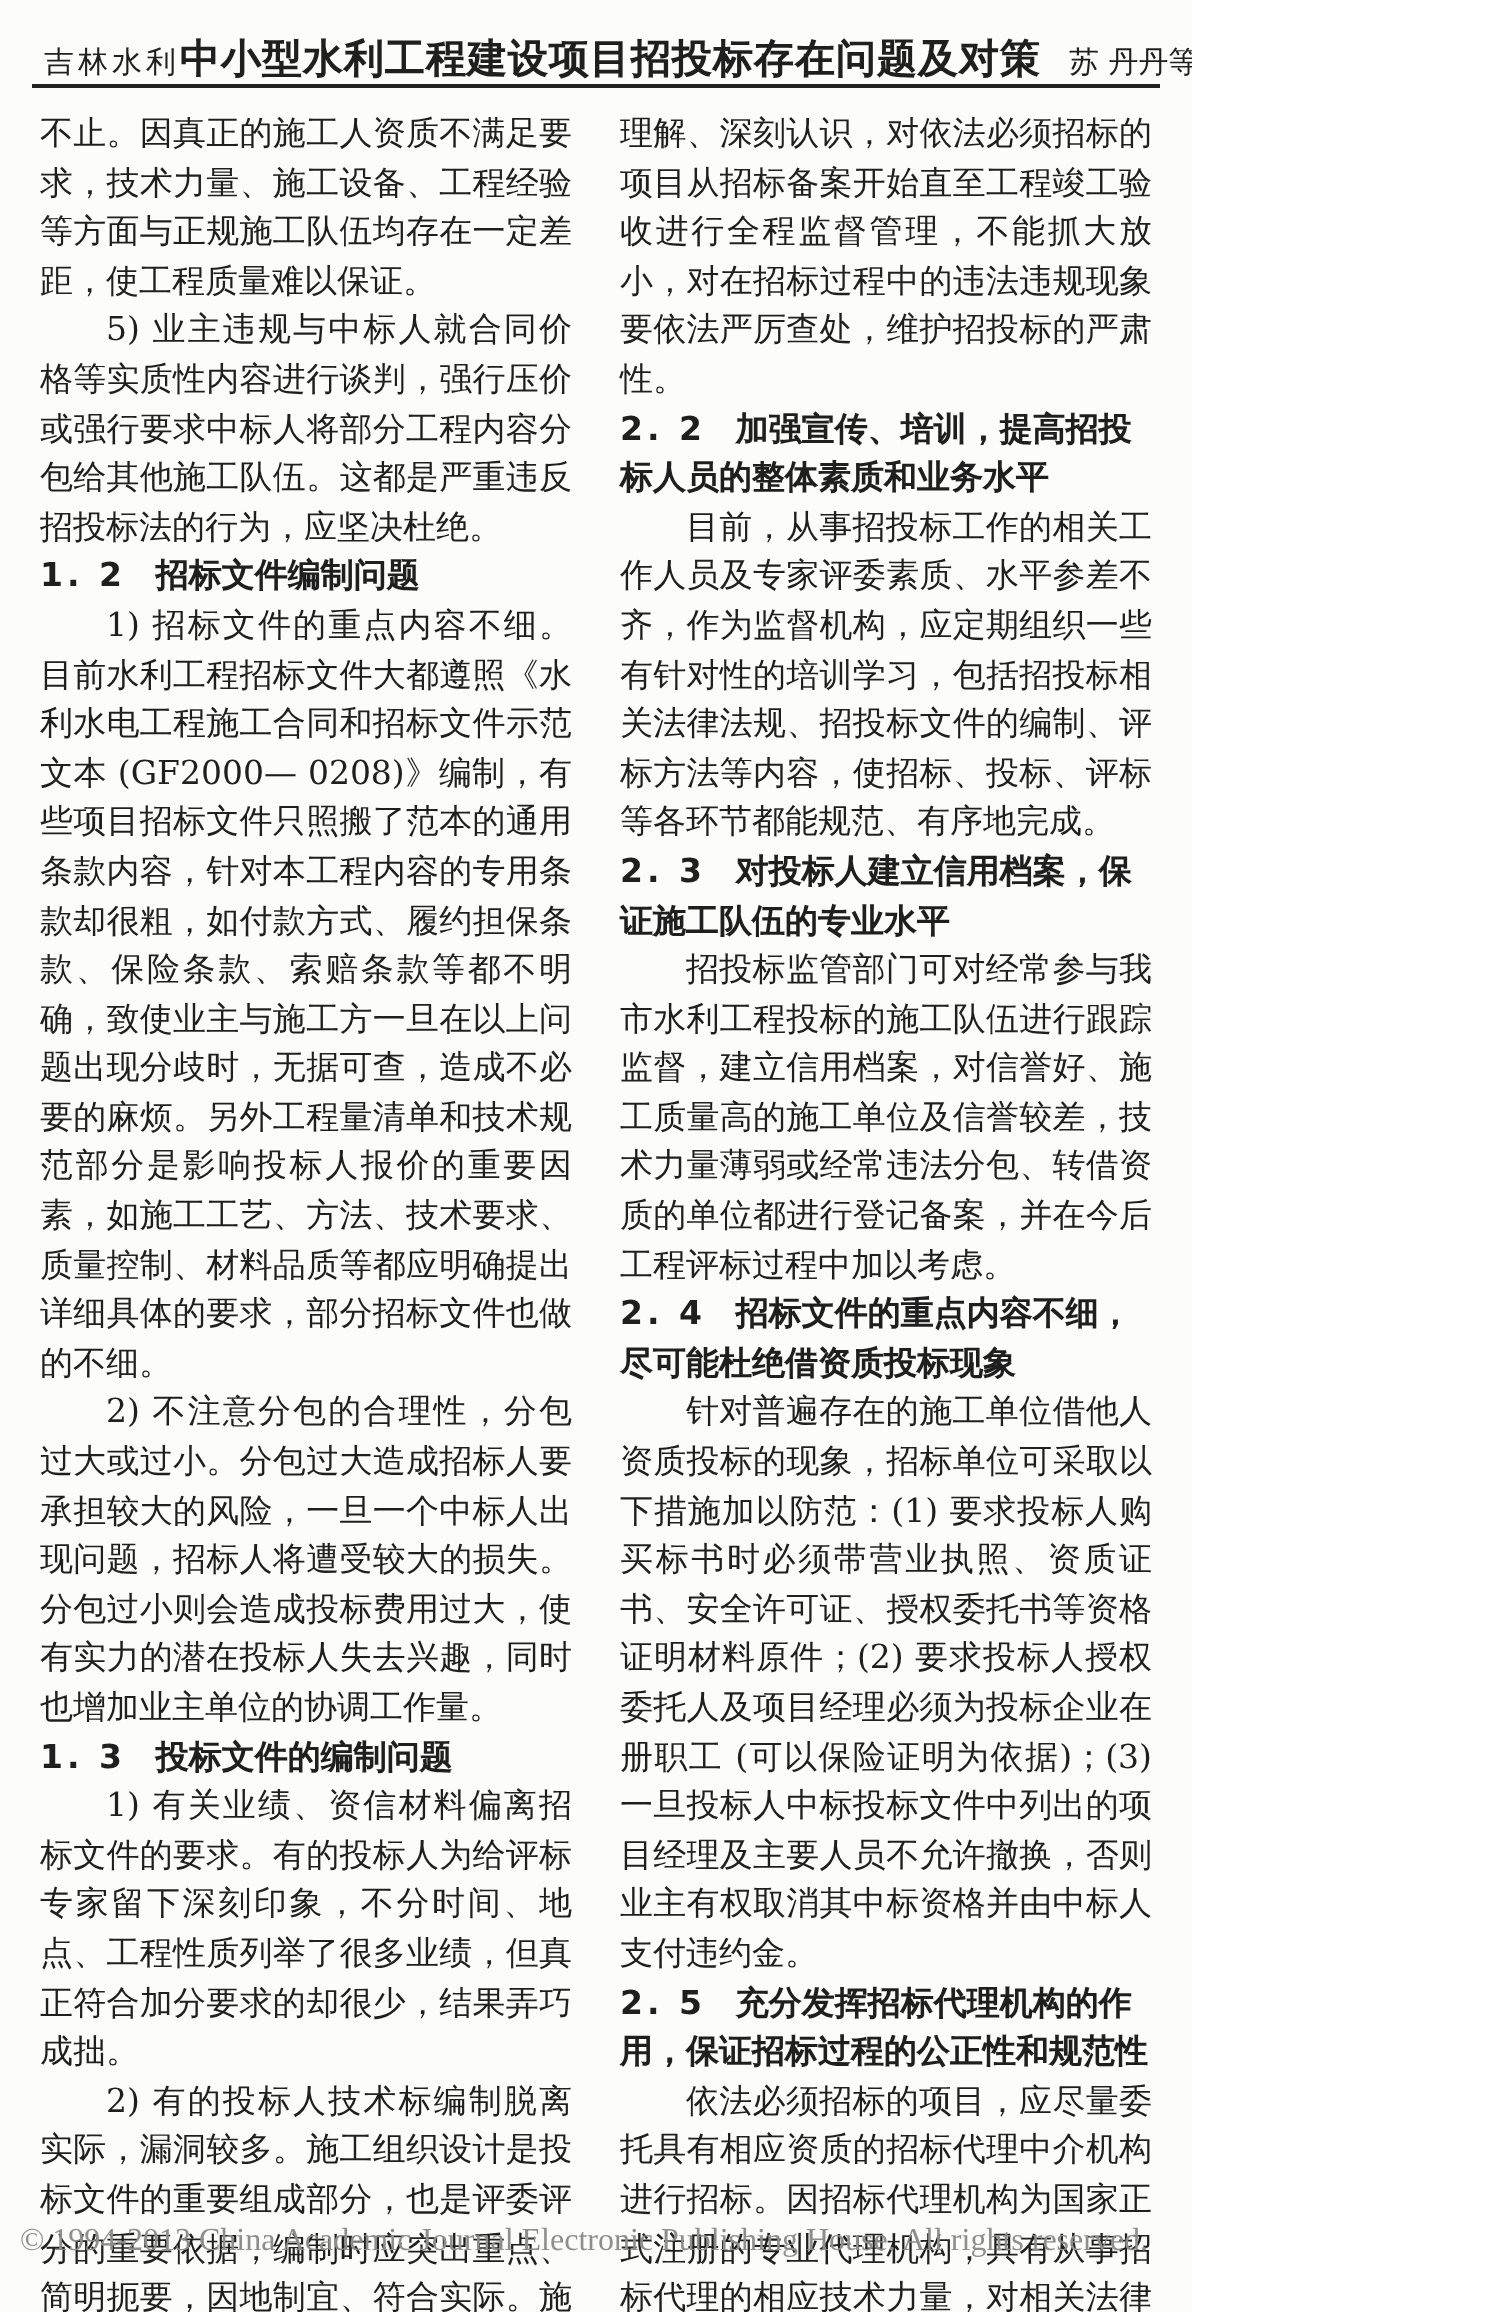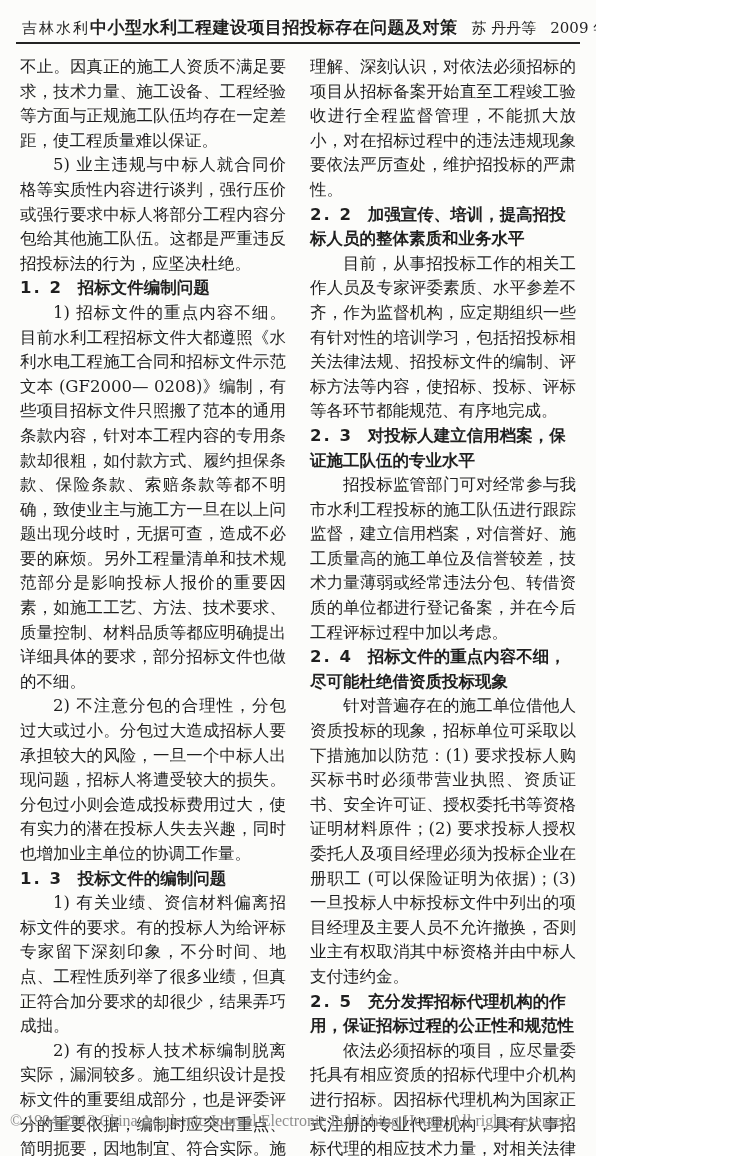--- a/index.html
+++ b/index.html
@@ -12,21 +12,21 @@
     overflow:hidden;
   }
   .header{
     position:absolute;top:16px;left:22px;right:22px;
     display:flex;justify-content:space-between;align-items:baseline;
     font-size:15px;white-space:nowrap;
   }
   .journal{letter-spacing:2px;}
   .article-title{
     font-family:"DejaVu Sans","Liberation Sans",sans-serif;
-    font-weight:700;font-size:17px;letter-spacing:0.5px;
+    font-weight:700;font-size:20px;letter-spacing:0.5px;
   }
   .author-date span{margin-left:14px;}
   .header-rule{
     position:absolute;top:42px;left:16px;right:16px;
     border-top:2px solid #232323;height:0;
   }
   .columns{
     position:absolute;top:55px;left:20px;right:20px;bottom:62px;
     display:flex;gap:24px;
     font-size:16.5px;line-height:24.6px;

